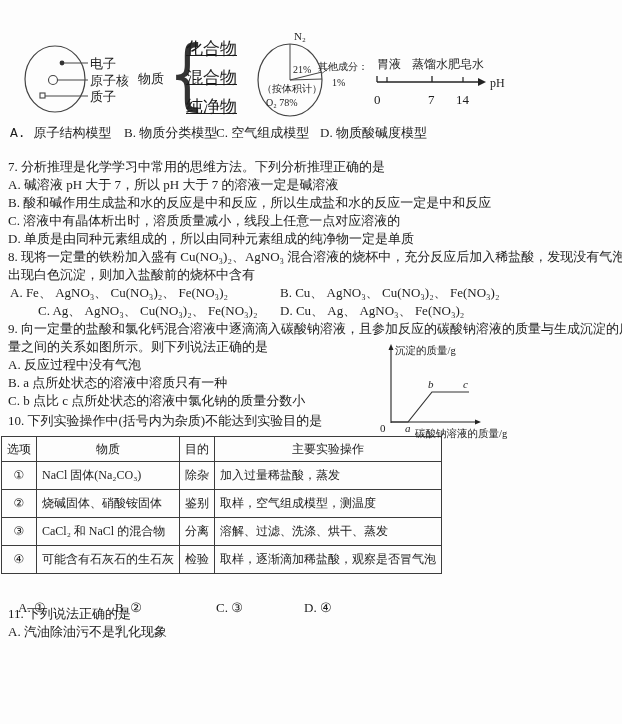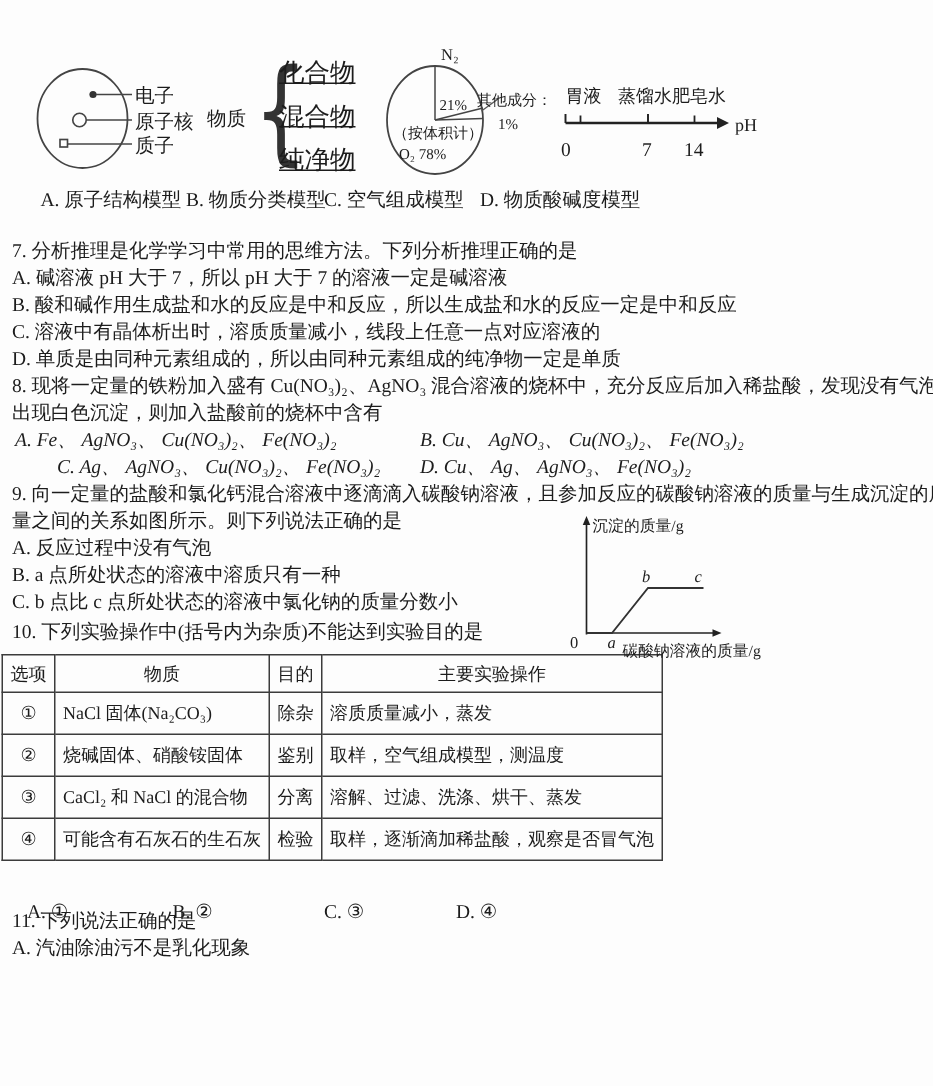--- a/index.html
+++ b/index.html
@@ -10,21 +10,21 @@
   }
   .doc{position:relative;width:622px;height:724px;background:#fdfdfd;overflow:hidden;}
   .line{margin:0;padding-left:8px;line-height:18px;white-space:nowrap;}
   .figures{position:relative;height:150px;}
   .abs{position:absolute;white-space:nowrap;}
   .caption{font-size:13px;}
   .brace{font-family:"DejaVu Sans",sans-serif;font-size:76px;font-weight:400;line-height:76px;transform:scaleX(.75);color:#333;}
   .cls-item{font-size:17px;line-height:13px;text-decoration:underline;}
   svg text{font-family:"Liberation Serif","DejaVu Serif",serif;fill:#1c1c1c;}
   .optrow{position:relative;height:18px;}
-  .optrow span{position:absolute;top:0;line-height:18px;white-space:nowrap;font-style:italic;}
+  .optrow span{position:absolute;top:0;line-height:18px;white-space:nowrap;}
   .q9{position:relative;}
   .q10-table{border-collapse:collapse;margin:6px 0 0 1px;table-layout:fixed;}
   .q10-table th,.q10-table td{
     border:1px solid #3c3c3c;font-weight:normal;font-size:12px;
     padding:0 5px;box-sizing:border-box;overflow:hidden;white-space:nowrap;
   }
   .q10-table th{height:25px;text-align:center;}
   .q10-table td{height:28px;}
   .c-center{text-align:center;}
   .answers{position:relative;height:18px;margin-top:13px;}
@@ -79,21 +79,21 @@
       <line x1="5" y1="24" x2="5" y2="30" stroke="#222" stroke-width="1.3"></line>
       <line x1="15" y1="25" x2="15" y2="30" stroke="#222" stroke-width="1.2"></line>
       <line x1="60" y1="24" x2="60" y2="30" stroke="#222" stroke-width="1.3"></line>
       <line x1="91" y1="25" x2="91" y2="30" stroke="#222" stroke-width="1.2"></line>
       <text x="118" y="35" font-size="12">pH</text>
       <text x="2" y="52" font-size="13">0</text>
       <text x="56" y="52" font-size="13">7</text>
       <text x="84" y="52" font-size="13">14</text>
     </svg>
 
-    <span class="abs caption" style="left:27px;top:124px;">A. 原子结构模型</span>
+    <span class="abs caption" style="left:10px;top:124px;font-family:Liberation Mono, monospace;">A. 原子结构模型</span>
     <span class="abs caption" style="left:124px;top:124px;">B. 物质分类模型</span>
     <span class="abs caption" style="left:216px;top:124px;">C. 空气组成模型</span>
     <span class="abs caption" style="left:320px;top:124px;">D. 物质酸碱度模型</span>
   </div>
 
   <div style="margin-top:8px;">
     <p class="line">7. 分析推理是化学学习中常用的思维方法。下列分析推理正确的是</p>
     <p class="line">A. 碱溶液 pH 大于 7，所以 pH 大于 7 的溶液一定是碱溶液</p>
     <p class="line">B. 酸和碱作用生成盐和水的反应是中和反应，所以生成盐和水的反应一定是中和反应</p>
     <p class="line">C. 溶液中有晶体析出时，溶质质量减小，线段上任意一点对应溶液的</p>
@@ -149,21 +149,21 @@
           <th>物质</th>
           <th>目的</th>
           <th>主要实验操作</th>
         </tr>
       </thead>
       <tbody>
         <tr>
           <td class="c-center">①</td>
           <td>NaCl 固体(Na₂CO₃)</td>
           <td class="c-center">除杂</td>
-          <td>溶质质量减小，蒸发</td>
+          <td>加入过量稀盐酸，蒸发</td>
         </tr>
         <tr>
           <td class="c-center">②</td>
           <td>烧碱固体、硝酸铵固体</td>
           <td class="c-center">鉴别</td>
           <td>取样，空气组成模型，测温度</td>
         </tr>
         <tr>
           <td class="c-center">③</td>
           <td>CaCl₂ 和 NaCl 的混合物</td>

